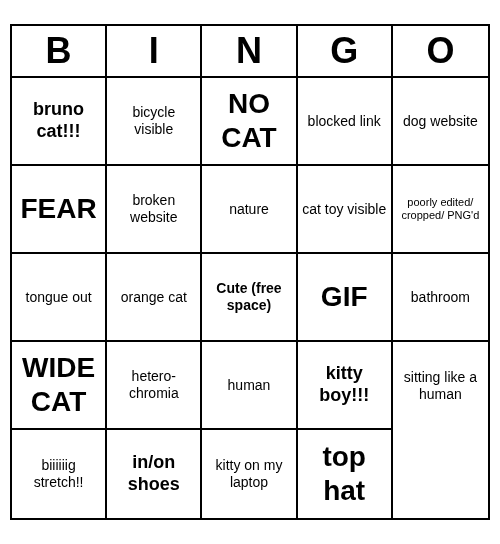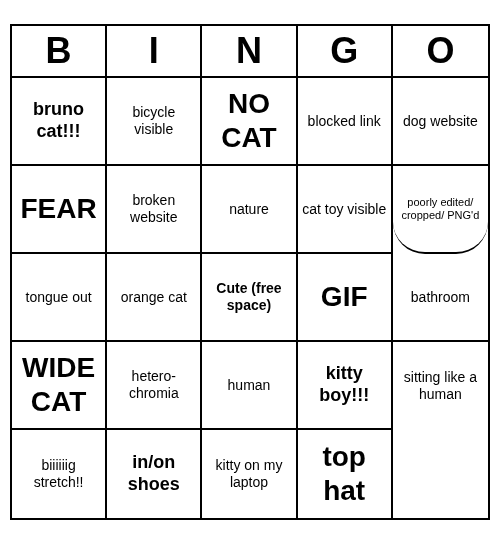--- a/index.html
+++ b/index.html
@@ -74,21 +74,20 @@
       font-weight: bold;
     }
 
     .bingo-cell.xlarge-text {
       font-size: 28px;
       font-weight: bold;
     }
 
     .bingo-cell.small-text {
       font-size: 11px;
-      border-radius: 32px;
     }
 
     .bingo-cell.free-space {
       font-size: 14px;
       font-weight: bold;
     }
   </style>
 </head>
 <body>
 

